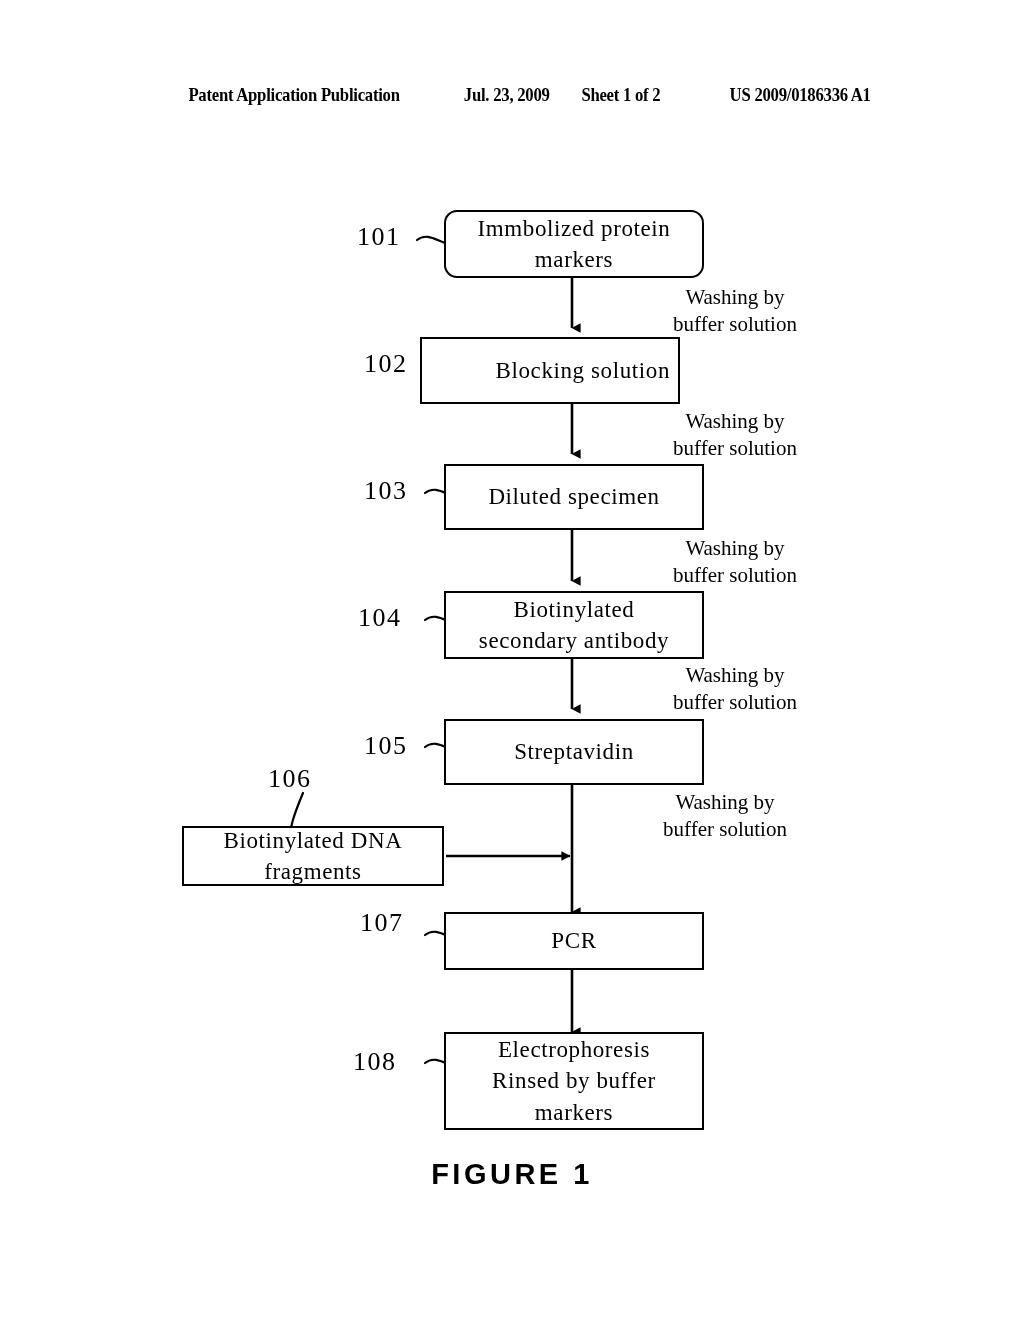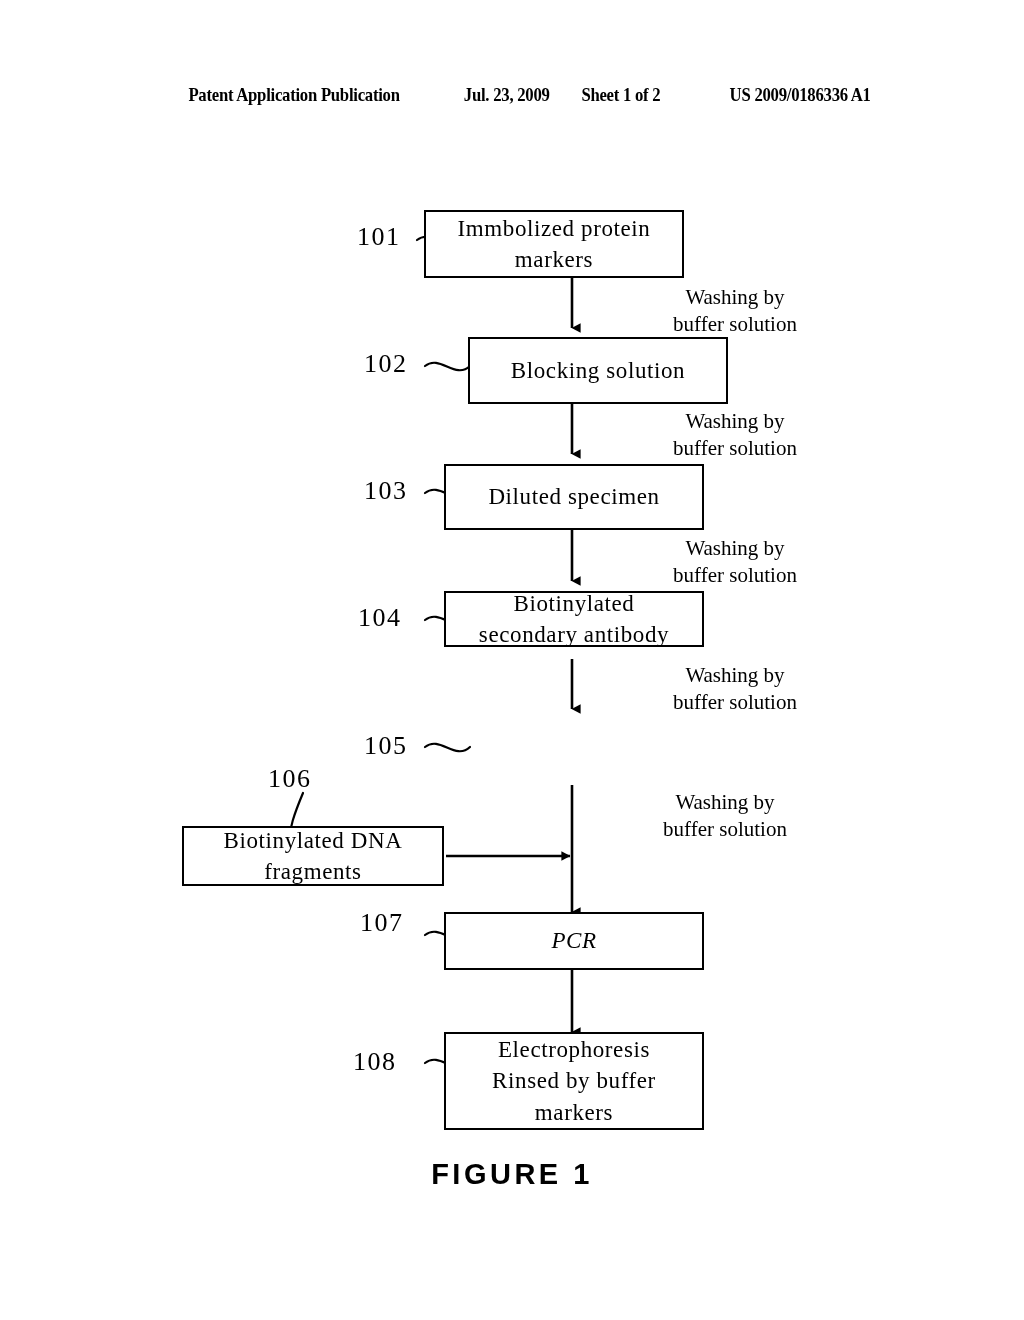--- a/index.html
+++ b/index.html
@@ -161,51 +161,54 @@
       <path d="M425,493 C440,481 455,507 470,493"></path>
       <path d="M425,620 C440,608 455,634 470,620"></path>
       <path d="M425,747 C440,735 455,761 470,747"></path>
       <path d="M425,935 C440,923 455,949 470,935"></path>
       <path d="M425,1063 C440,1051 455,1077 470,1063"></path>
 
       <path d="M303,793 C295,812 289,828 287,851"></path>
     </g>
   </svg>
 
-  <div class="flow-box" style="left:424px; top:210px; width:260px; height:68px;">
+  <div class="flow-box" style="left:444px; top:210px; width:260px; height:68px;border-radius:13px;">
     <span class="box-label">Immbolized protein
 markers</span>
   </div>
   <div class="ref-num" style="left:357px; top:224px;">101</div>
 
-  <div class="flow-box" style="left:468px; top:337px; width:260px; height:67px;">
+  <div class="flow-box" style="left:420px; top:337px; width:260px; height:67px;justify-content:flex-end;">
     <span class="box-label">Blocking solution</span>
   </div>
   <div class="ref-num" style="left:364px; top:351px;">102</div>
 
   <div class="flow-box" style="left:444px; top:464px; width:260px; height:66px;">
     <span class="box-label">Diluted specimen</span>
   </div>
   <div class="ref-num" style="left:364px; top:478px;">103</div>
 
-  <div class="flow-box" style="left:444px; top:591px; width:260px; height:56px;">
+  <div class="flow-box" style="left:444px; top:591px; width:260px; height:68px;">
     <span class="box-label">Biotinylated
 secondary antibody</span>
   </div>
   <div class="ref-num" style="left:358px; top:605px;">104</div>
 
+  <div class="flow-box" style="left:444px; top:719px; width:260px; height:66px;">
+    <span class="box-label">Streptavidin</span>
+  </div>
   <div class="ref-num" style="left:364px; top:733px;">105</div>
 
   <div class="flow-box" style="left:182px; top:826px; width:262px; height:60px;">
     <span class="box-label">Biotinylated DNA
 fragments</span>
   </div>
   <div class="ref-num" style="left:268px; top:766px;">106</div>
 
-  <div class="flow-box" style="left:444px; top:912px; width:260px; height:58px;font-style:italic;">
+  <div class="flow-box" style="left:444px; top:912px; width:260px; height:58px;">
     <span class="box-label">PCR</span>
   </div>
   <div class="ref-num" style="left:360px; top:910px;">107</div>
 
   <div class="flow-box" style="left:444px; top:1032px; width:260px; height:98px;">
     <span class="box-label">Electrophoresis
 Rinsed by buffer
 markers</span>
   </div>
   <div class="ref-num" style="left:353px; top:1049px;">108</div>

